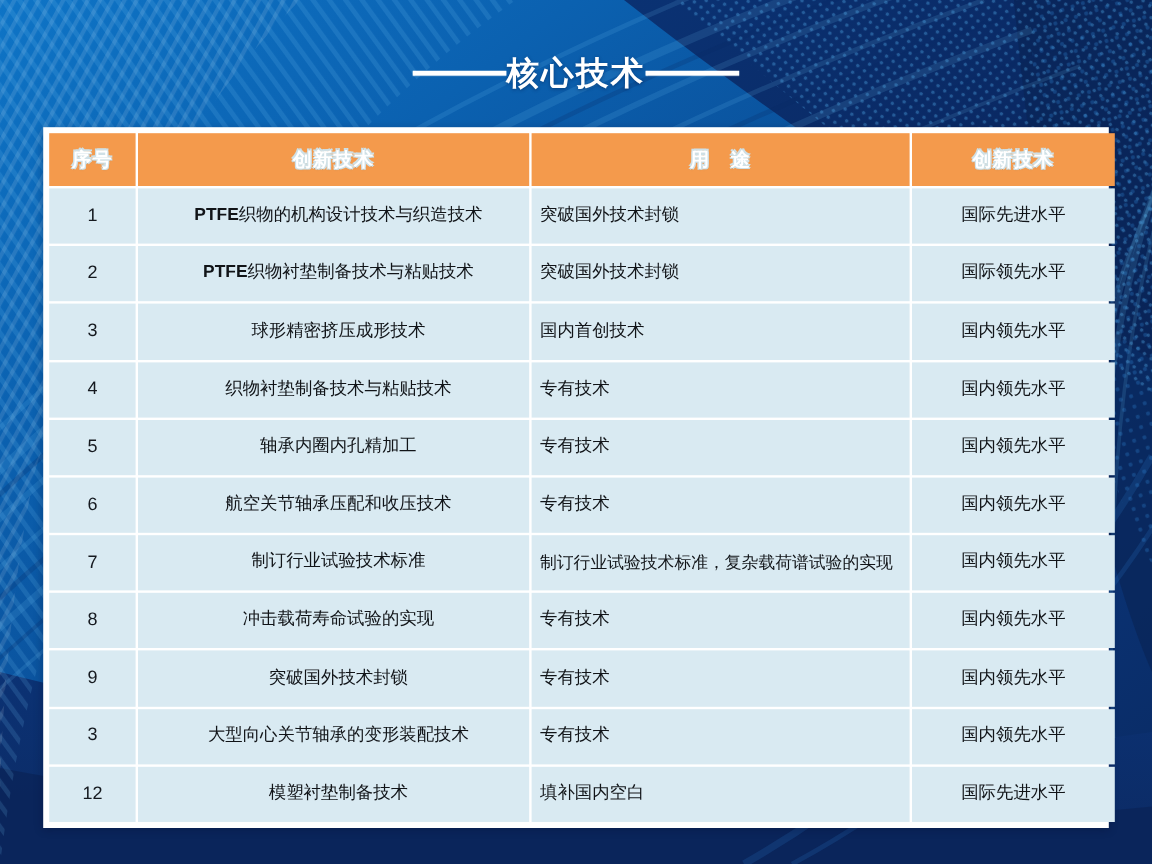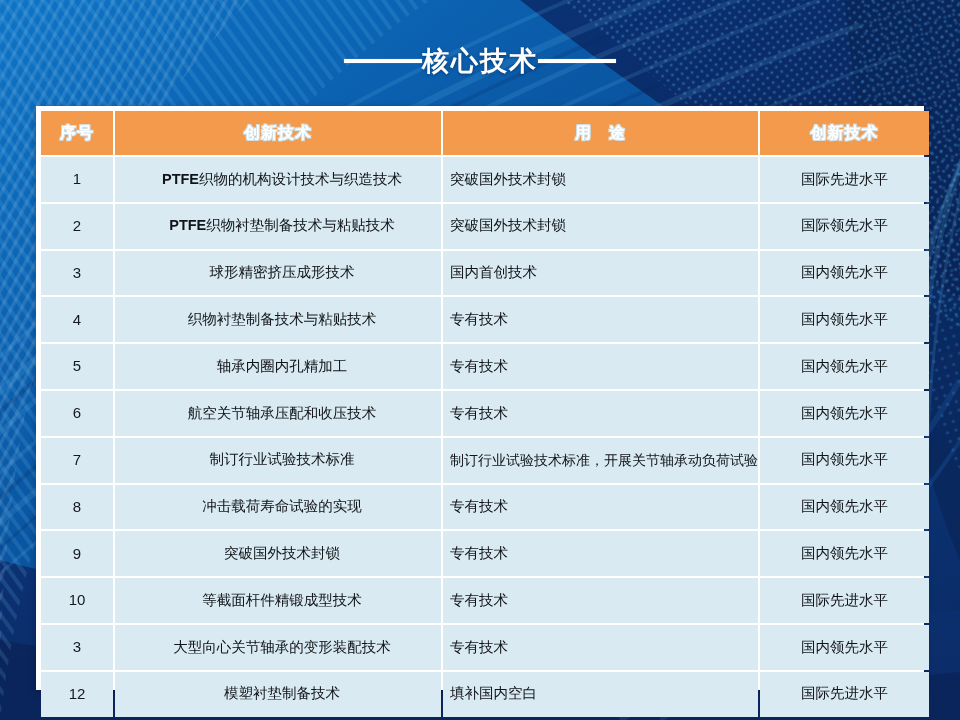--- a/index.html
+++ b/index.html
@@ -258,40 +258,34 @@
           </tr>
           <tr>
             <td class="col-no">6</td>
             <td class="col-tech">航空关节轴承压配和收压技术</td>
             <td class="col-use">专有技术</td>
             <td class="col-level">国内领先水平</td>
           </tr>
           <tr>
             <td class="col-no">7</td>
             <td class="col-tech">制订行业试验技术标准</td>
-            <td class="col-use two-line">制订行业试验技术标准，开展关节轴承动负荷试验</td>
+            <td class="col-use two-line">制订行业试验技术标准，复杂载荷谱试验的实现</td>
             <td class="col-level">国内领先水平</td>
           </tr>
           <tr>
             <td class="col-no">8</td>
             <td class="col-tech">冲击载荷寿命试验的实现</td>
             <td class="col-use">专有技术</td>
             <td class="col-level">国内领先水平</td>
           </tr>
           <tr>
             <td class="col-no">9</td>
             <td class="col-tech">突破国外技术封锁</td>
             <td class="col-use">专有技术</td>
             <td class="col-level">国内领先水平</td>
-          </tr>
-          <tr>
-            <td class="col-no">10</td>
-            <td class="col-tech">等截面杆件精锻成型技术</td>
-            <td class="col-use">专有技术</td>
-            <td class="col-level">国际先进水平</td>
           </tr>
           <tr>
             <td class="col-no">3</td>
             <td class="col-tech">大型向心关节轴承的变形装配技术</td>
             <td class="col-use">专有技术</td>
             <td class="col-level">国内领先水平</td>
           </tr>
           <tr>
             <td class="col-no">12</td>
             <td class="col-tech">模塑衬垫制备技术</td>

